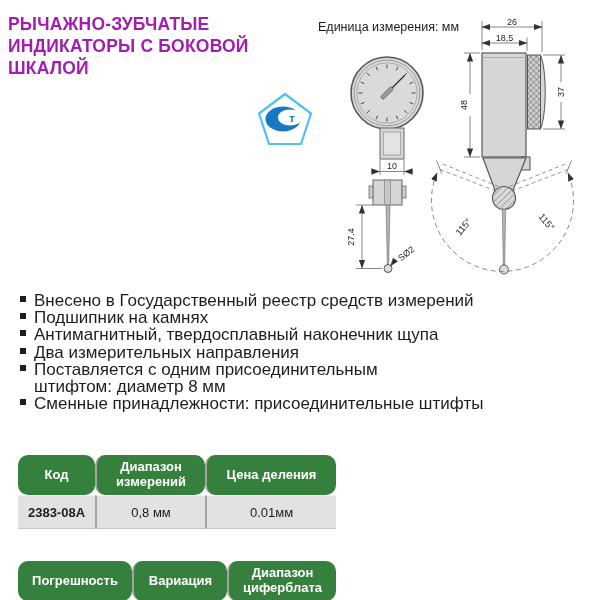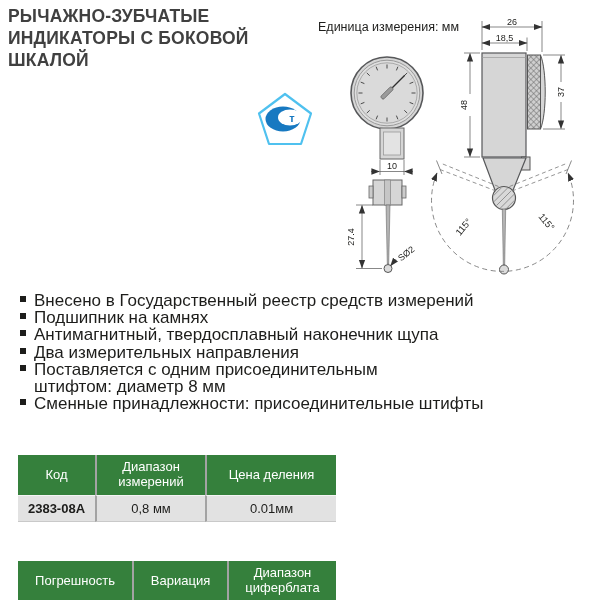--- a/index.html
+++ b/index.html
@@ -3,22 +3,22 @@
 <meta charset="utf-8">
 <style>
   html,body { margin:0; padding:0; }
   body {
     width:600px; height:600px; position:relative; background:#ffffff;
     font-family:"Liberation Sans", sans-serif; color:#1d1d1b; overflow:hidden;
   }
   .abs { position:absolute; }
 
   
-  #page-title { left:8px; top:5px; font-size:17.5px; font-weight:700;
-    line-height:22px; letter-spacing:.2px; color:#404040; }
+  #page-title { left:8px; top:13px; font-size:17.5px; font-weight:700;
+    line-height:22px; letter-spacing:.2px; color:#a21caf; }
 
   
   #unit-label { left:318px; top:20px; font-size:12.5px; }
 
   
   #logo { left:255px; top:91px; }
 
   
   #drawing { left:330px; top:8px; }
   #drawing text { font-family:"Liberation Sans", sans-serif; fill:#1d1d1b; }
@@ -26,27 +26,27 @@
   
   #features { left:20px; top:291px; font-size:17px; }
   .feat-row { display:flex; align-items:flex-start; height:17.2px; white-space:nowrap; }
   .bullet { width:6px; height:6px; background:#1d1d1b; margin:5px 8px 0 0; flex:none; }
   .feat-row.cont .bullet { visibility:hidden; }
 
   
   .spec-table { position:absolute; display:grid; }
   #t1 { left:18px; top:455px; grid-template-columns:77px 110px 131px; }
   #t2 { left:18px; top:524px; grid-template-columns:114px 95px 109px;margin-top:37px; }
-  .th { background:#35803C; color:#fff; font-weight:400; font-size:13px; height:40px;
+  .th { background:#35803C; color:#fff; font-weight:700; font-size:13px; height:40px;
         display:flex; align-items:center; justify-content:center; text-align:center;
-        white-space:pre-line; line-height:1.15; box-sizing:border-box; }
+        white-space:pre-line; line-height:1.15; box-sizing:border-box;border-radius:10px; }
   .td { background:#e2e2e2; font-size:13px; display:flex; align-items:center;
         justify-content:center; border-top:1px solid #f4f4f4;
         border-bottom:1px solid #c9c9c9; box-sizing:border-box; }
-  #t1 .td { height:27px; } #t2 .td { height:30px; }
+  #t1 .td { height:34px; } #t2 .td { height:30px; }
   .cdiv { border-left:2px solid #a3a3a3; }
   .bold { font-weight:700; }
 </style>
 </head>
 <body>
 
 <div class="abs" id="page-title">
   <div>РЫЧАЖНО-ЗУБЧАТЫЕ</div>
   <div>ИНДИКАТОРЫ С БОКОВОЙ</div>
   <div>ШКАЛОЙ</div>

